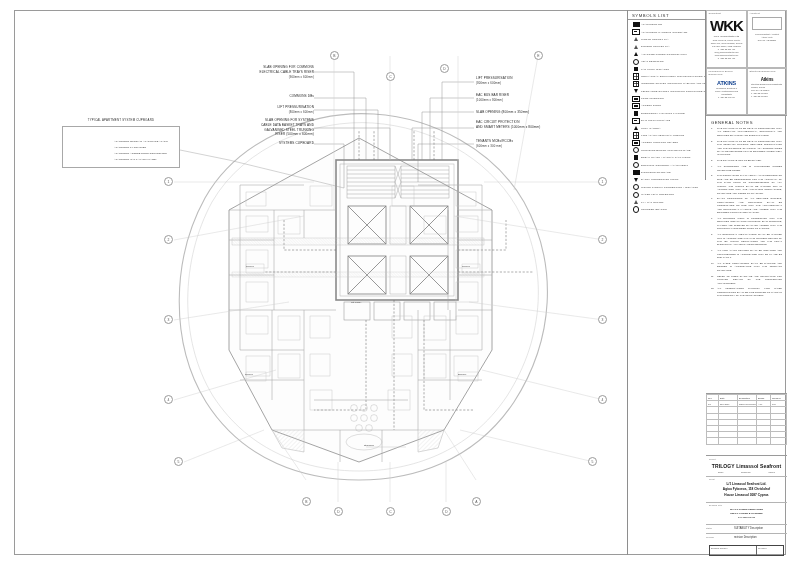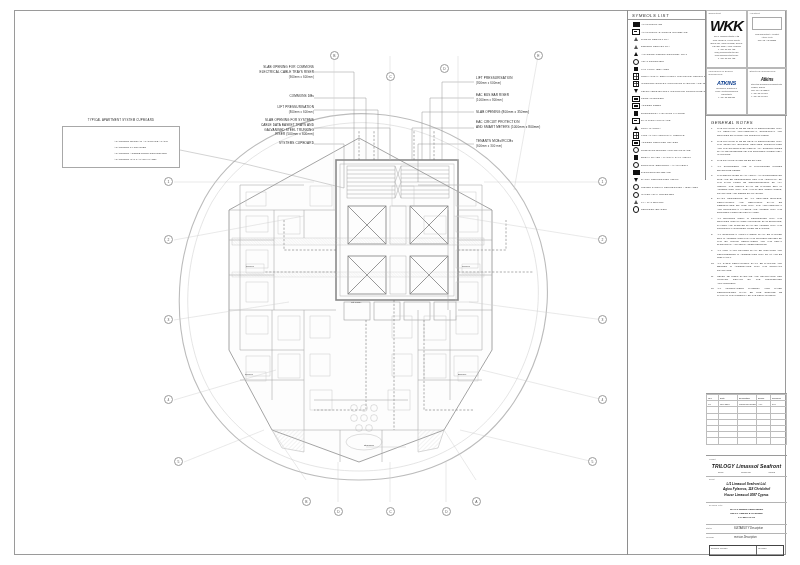--- a/index.html
+++ b/index.html
@@ -38,21 +38,20 @@
     width: 159px;
     height: 545px;
     border-left: 1px solid #8e8e8e;
     box-sizing: border-box;
   }
 
   .panel-block {
     position: absolute;
     box-sizing: border-box;
     border: 1px solid #b4b4b4;
-    font-style: italic;
   }
 
   
   .symbols-list {
     left: 0px;
     top: 0px;
     width: 78px;
     height: 170px;
     border: none;
     border-right: 1px solid #8e8e8e;

